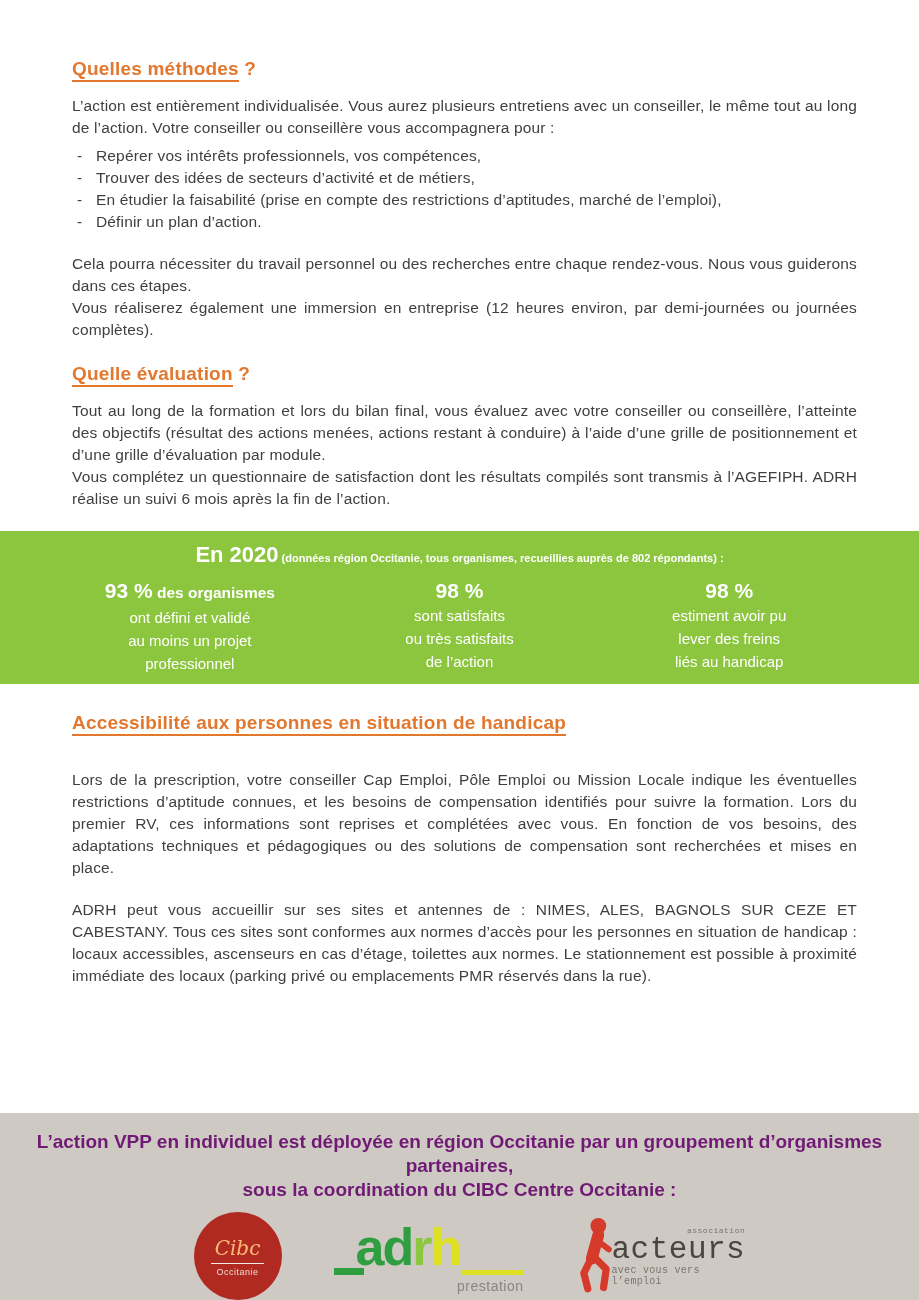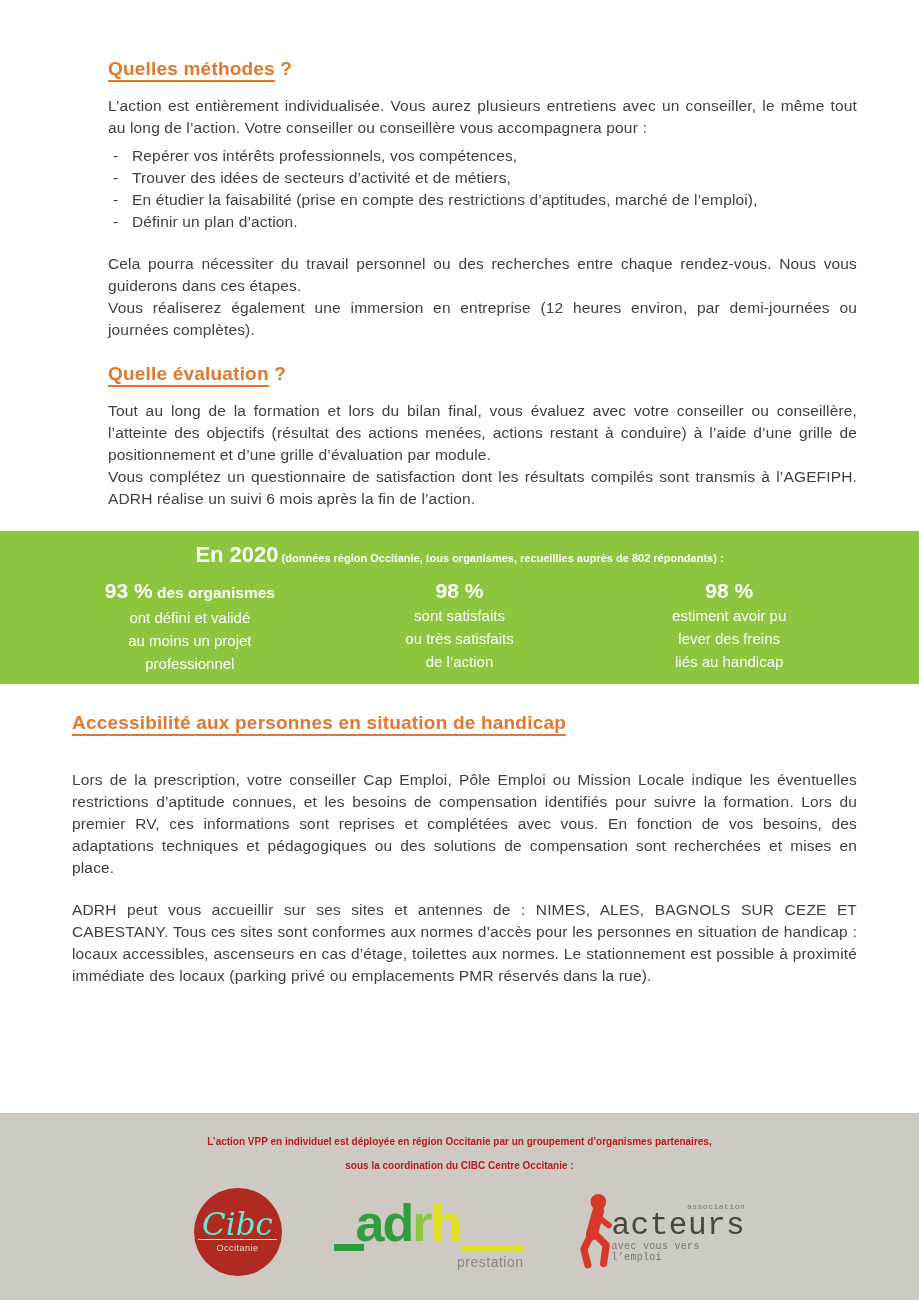--- a/index.html
+++ b/index.html
@@ -7,21 +7,21 @@
   body {
     position: relative;
     width: 919px;
     height: 1300px;
     background: #ffffff;
     font-family: "Liberation Sans", sans-serif;
     color: #3f3f3f;
     overflow: hidden;
   }
   .content { position: absolute; left: 72px; right: 62px; }
-  .sec-top { top: 58px; margin-left: 36px; }
+  .sec-top { top: 58px; }
   .sec-mid { top: 712px; }
 
   h2.doc-heading {
     font-size: 19px;
     font-weight: bold;
     color: #e2772e;
     margin-bottom: 15px;
     letter-spacing: 0.2px;
   }
   h2.doc-heading .hd-underline {
@@ -84,23 +84,23 @@
   
   .footer {
     position: absolute;
     left: 0; right: 0;
     top: 1113px;
     height: 187px;
     background: #cfc9c3;
   }
   .footer-text {
     text-align: center;
-    font-size: 10px;
-    font-weight: bold;
-    color: #b91c1c;
+    font-size: 19px;
+    font-weight: bold;
+    color: #701a75;
     line-height: 24px;
   }
   .footer-text-wrap { padding-top: 17px; }
   .logos-row {
     margin-top: 10px;
     display: flex;
     justify-content: center;
     align-items: center;
     gap: 52px;
   }
@@ -110,22 +110,22 @@
     border-radius: 50%;
     background: #b12a21;
     display: flex;
     flex-direction: column;
     align-items: center;
     justify-content: center;
   }
   .logo-cibc .cibc-name {
     font-family: "DejaVu Serif", serif;
     font-style: italic;
-    font-size: 31px;
-    color: #5eead4;
+    font-size: 20px;
+    color: #fdba74;
     line-height: 26px;
     border-bottom: 1px solid #f3ece4;
     padding: 0 4px 2px 4px;
   }
   .logo-cibc .cibc-sub {
     font-size: 9px;
     color: #eadfd2;
     margin-top: 3px;
     letter-spacing: 0.5px;
   }

